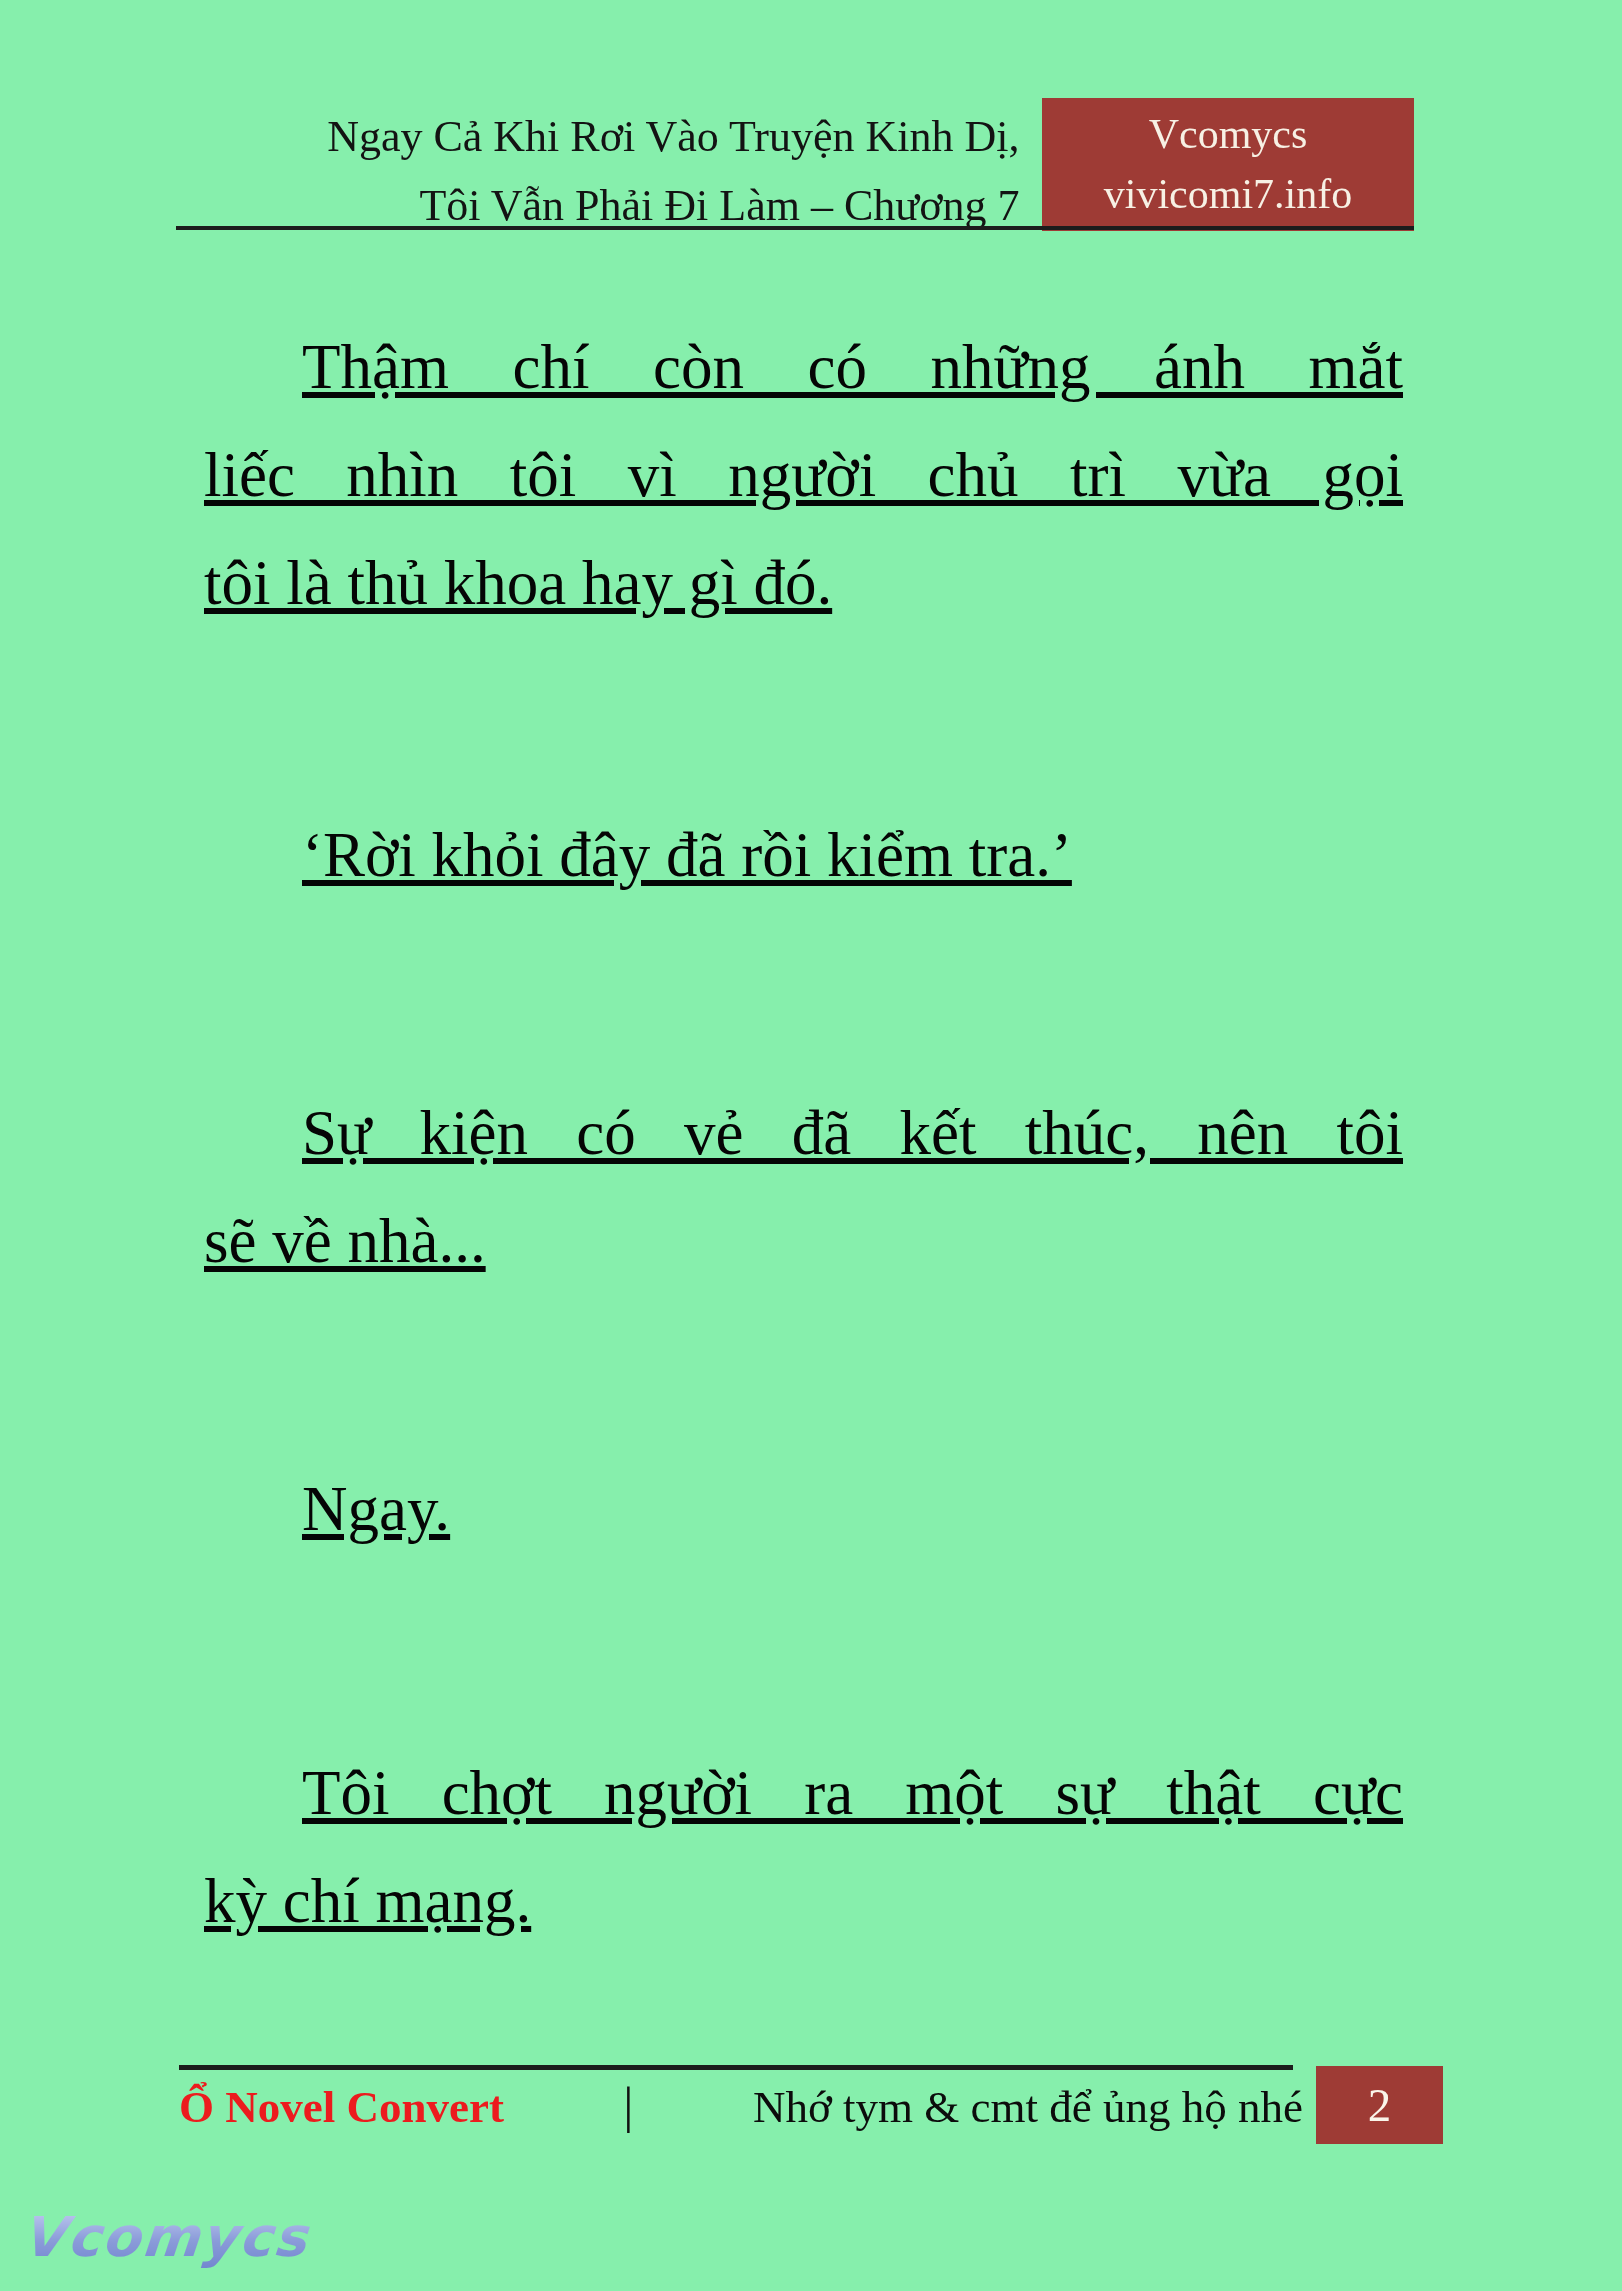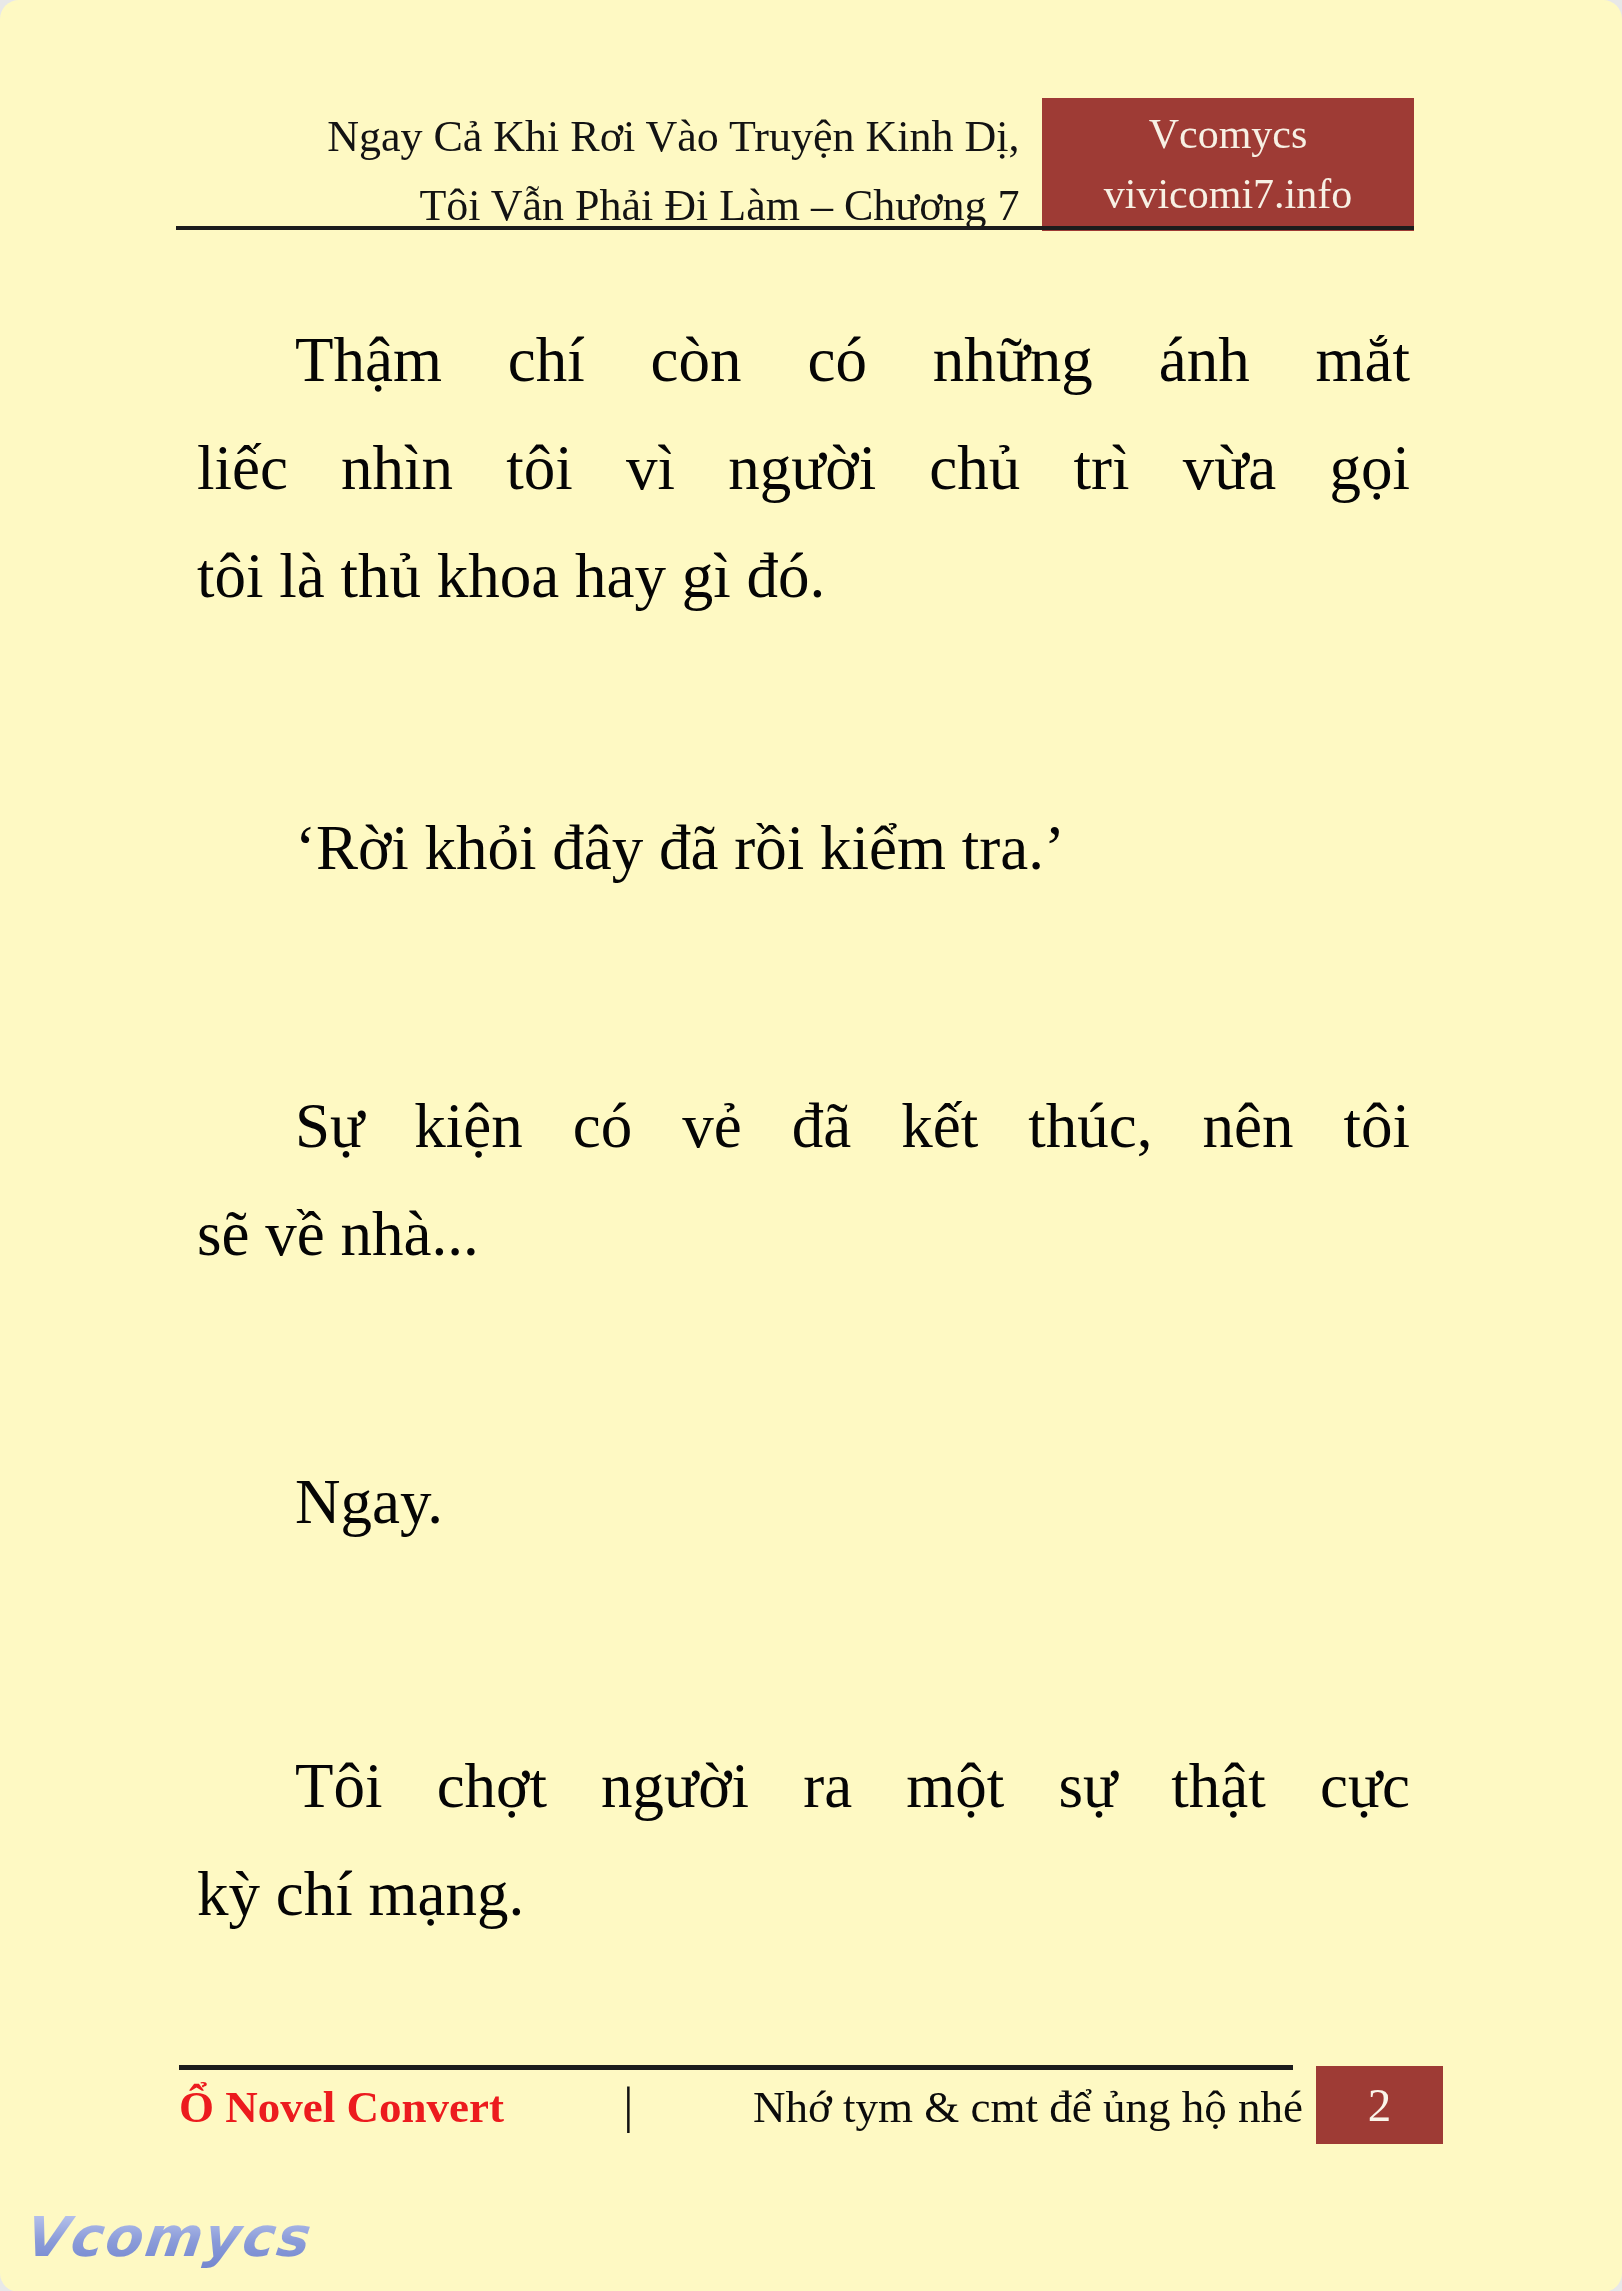--- a/index.html
+++ b/index.html
@@ -6,25 +6,24 @@
     --accent-red:#9E3B35;
     --bright-red:#EC1B1E;
     --box-text:#F7F0E4;
     --ink:#0a0a0a;
   }
   html,body{margin:0;padding:0;background:#e8e8e8;}
   .page{
     position:relative;
     width:1622px;height:2292px;
     margin:0 auto;
-    background:#fef9c3;
+    background:#86efac;
     overflow:hidden;
     font-family:"Liberation Serif", serif;
     color:var(--ink);
-    border-radius:19px;
   }
 
   
   .header-title{
     position:absolute;left:176px;top:102px;width:865px;
     box-sizing:border-box;padding-right:21.6px;
     text-align:right;
     font-size:44px;line-height:69px;color:#131313;
     white-space:nowrap;
   }
@@ -39,21 +38,21 @@
   .header-rule{
     position:absolute;left:176px;top:226px;width:1238px;height:3.9px;
     background:#1c1c1c;
   }
 
   
   .body-text{
     position:absolute;left:193px;top:302px;width:1221px;
     font-size:63px;line-height:108px;color:#050505;
   }
-  .para{margin:4px;}
+  .para{margin:11px;text-decoration:underline;}
   .line{text-align:justify;}
   .line.j{text-align-last:justify;}
   .line.l{text-align-last:left;}
   .indent{text-indent:98px;}
   .para.p2{margin-top:164px;}
   .para.p3{margin-top:170px;}
   .para.p4{margin-top:160px;}
   .para.p5{margin-top:176px;}
 
   

